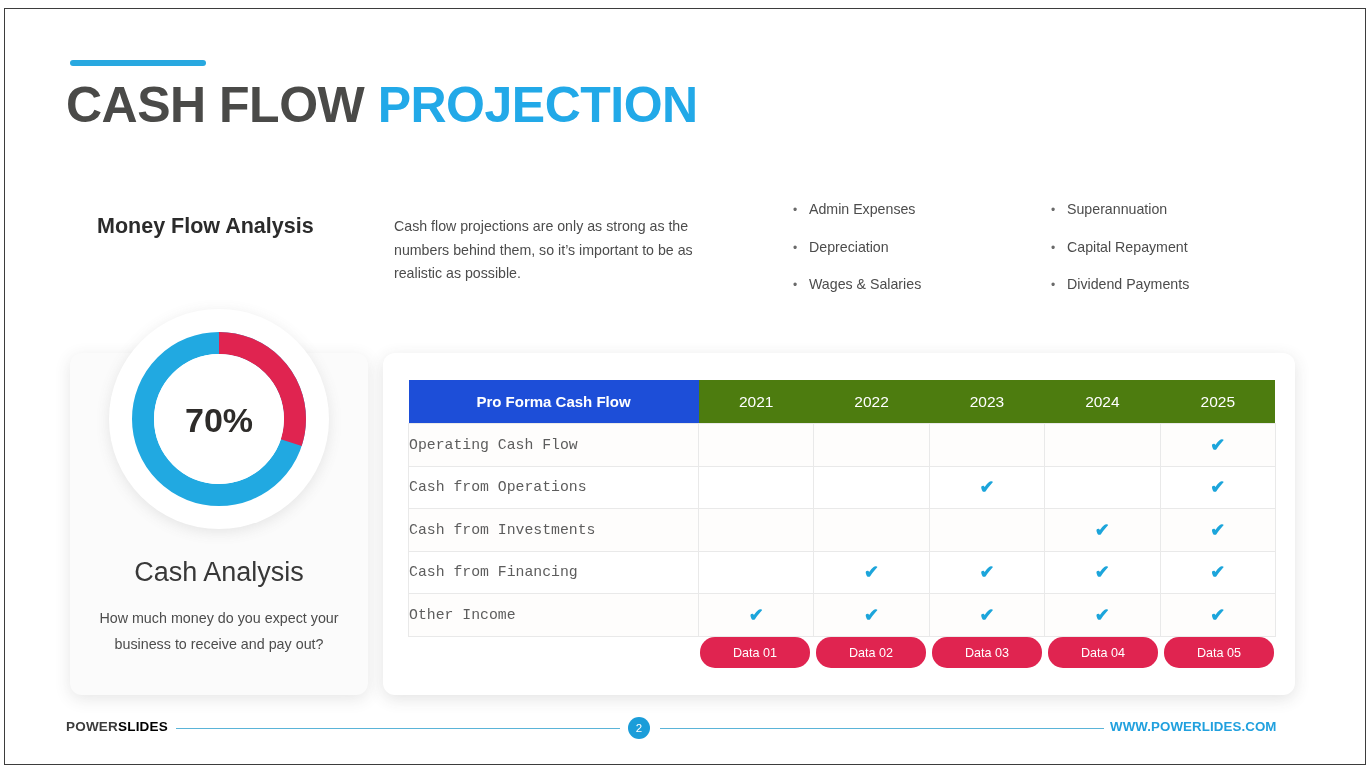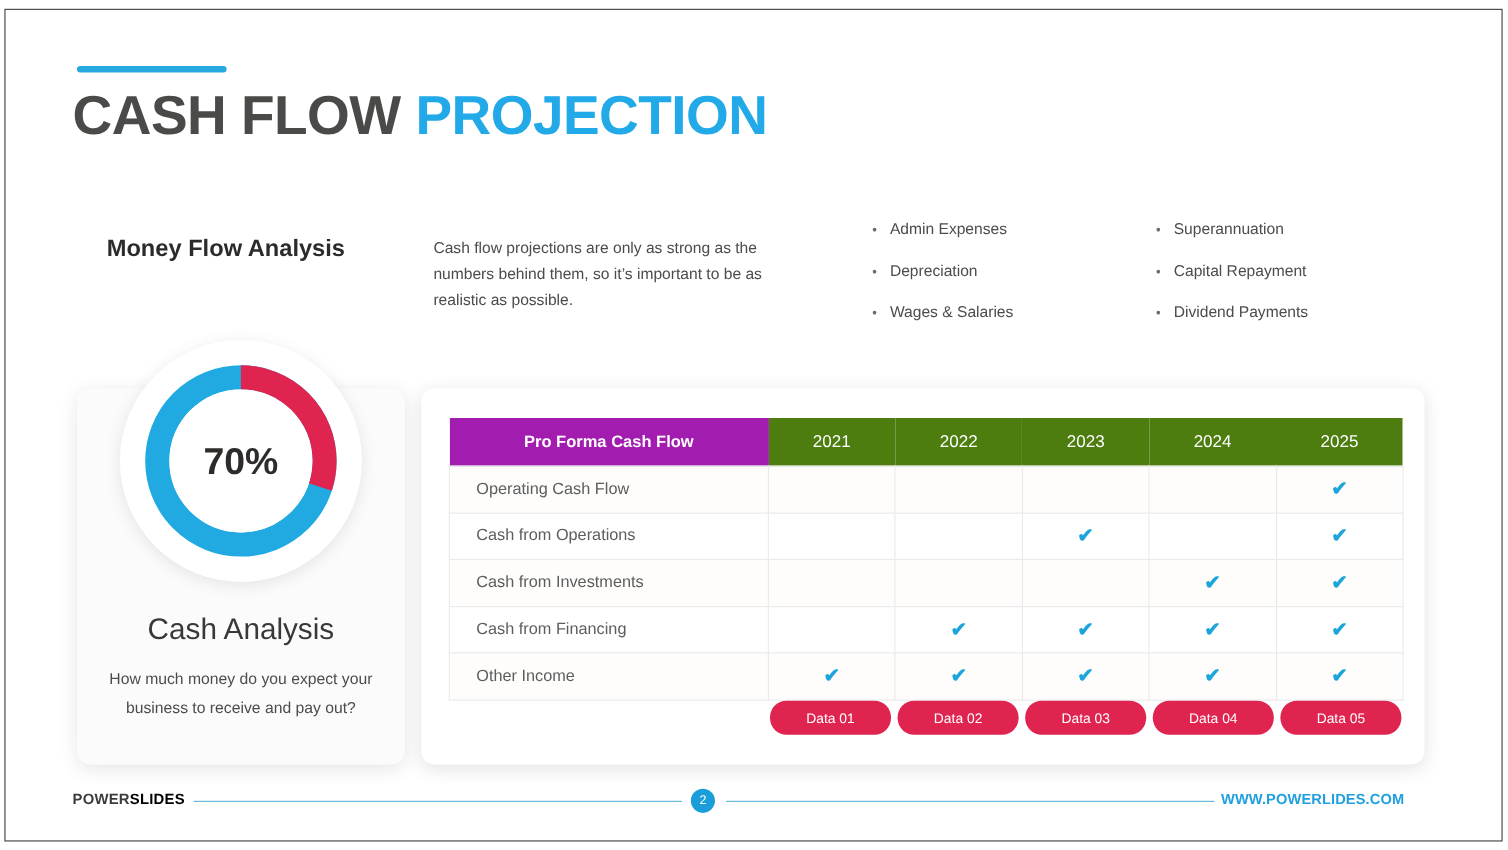--- a/index.html
+++ b/index.html
@@ -181,38 +181,39 @@
   }
   #cash-table thead th {
     border: none;
     height: 43px;
     font-size: 15px;
     font-weight: bold;
     color: #ffffff;
     text-align: center;
   }
   #cash-table thead th.h-label {
-    background: #a21caf;
+    background: #1d4ed8;
   }
   #cash-table thead th.h-year {
     background: #4d7c0f;
     font-weight: normal;
     font-size: 15.5px;
   }
   #cash-table tbody td {
     height: 41.5px;
     font-size: 14.8px;
     color: #5a5a5a;
   }
   #cash-table tbody tr:nth-child(odd)  td { background: #fefdfc; }
   #cash-table tbody tr:nth-child(even) td { background: #ffffff; }
   #cash-table td.row-label {
-    padding-left: 24px;
+    padding-left: 0;
     text-align: left;
     color: #5d5d5d;
+    font-family: Liberation Mono, monospace;
   }
   #cash-table td.cell-check {
     text-align: center;
     vertical-align: middle;
   }
   .check-mark {
     display: inline-block;
     color: #1ca5db;
     font-size: 18px;
     font-weight: bold;

